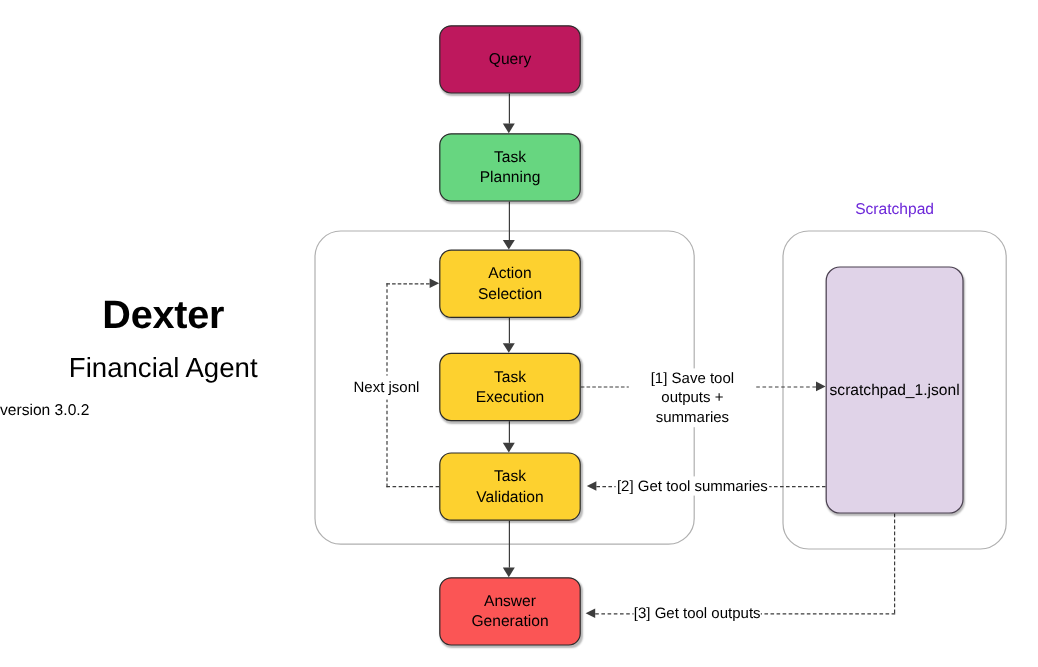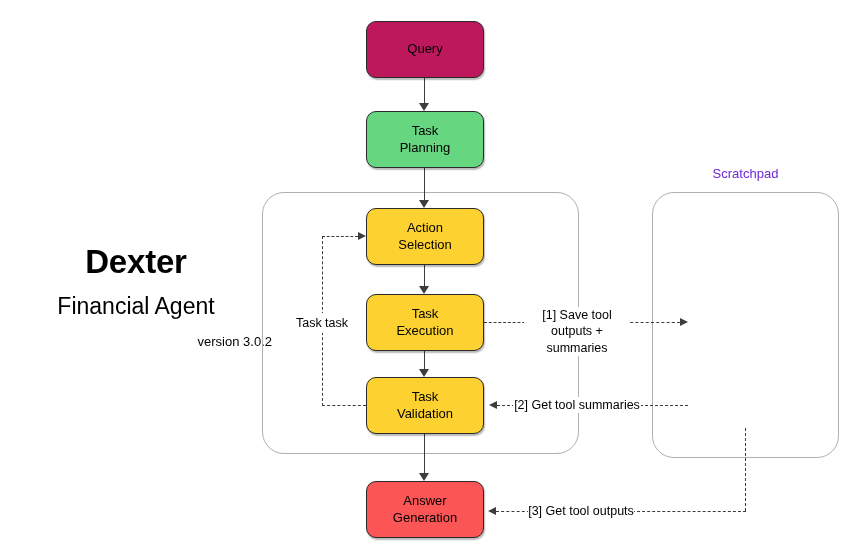--- a/index.html
+++ b/index.html
@@ -31,21 +31,21 @@
   }
   .brand-sub {
     left: 0px; top: 293px; width: 272px;
     text-align: center;
     font-size: 23px;
     font-weight: normal;
     color: #000000;
   }
   .brand-version {
     left: 0px; top: 334px; width: 272px;
-    text-align: right;
+    text-align: left;
     font-size: 13px;
     color: #000000;
   }
 
   
   .group-box {
     border: 1.3px solid #b0b0b0;
     border-radius: 22px;
     background: transparent;
     box-sizing: border-box;
@@ -152,21 +152,21 @@
   <div class="abs vline-solid" style="left:424px; top:351px; height:18px;"></div>
   <div class="abs arrowhead-down" style="left:419px; top:369px;"></div>
 
   <div class="abs vline-solid" style="left:424px; top:434px; height:39px;"></div>
   <div class="abs arrowhead-down" style="left:419px; top:473px;"></div>
 
   <div class="abs dash-h" style="left:322px; top:405px; width:44px;"></div>
   <div class="abs dash-v" style="left:322px; top:236px; height:170px;"></div>
   <div class="abs dash-h" style="left:322px; top:236px; width:36px;"></div>
   <div class="abs arrowhead-right" style="left:358px; top:231.5px;"></div>
-  <div class="abs edge-label" style="left:277px; top:313px; width:90px; padding:2px 0;">Task task</div>
+  <div class="abs edge-label" style="left:277px; top:313px; width:90px; padding:2px 0;">Next jsonl</div>
 
   <div class="abs dash-h" style="left:484px; top:322px; width:46px;"></div>
   <div class="abs dash-h" style="left:625px; top:322px; width:55px;"></div>
   <div class="abs arrowhead-right" style="left:680px; top:317.5px;"></div>
   <div class="abs edge-label" style="left:524px; top:307px; width:106px;">[1] Save tool
 outputs + summaries</div>
 
   <div class="abs dash-h" style="left:640px; top:405px; width:48px;"></div>
   <div class="abs dash-h" style="left:497px; top:405px; width:18px;"></div>
   <div class="abs arrowhead-left" style="left:489px; top:400.5px;"></div>
@@ -182,14 +182,15 @@
   <div class="abs node" id="node-task-planning">Task
 Planning</div>
   <div class="abs node" id="node-action-selection">Action
 Selection</div>
   <div class="abs node" id="node-task-execution">Task
 Execution</div>
   <div class="abs node" id="node-task-validation">Task
 Validation</div>
   <div class="abs node" id="node-answer-generation">Answer
 Generation</div>
+  <div class="abs node" id="node-scratchpad-file">scratchpad_1.jsonl</div>
 
 </div>
 
 </body></html>

